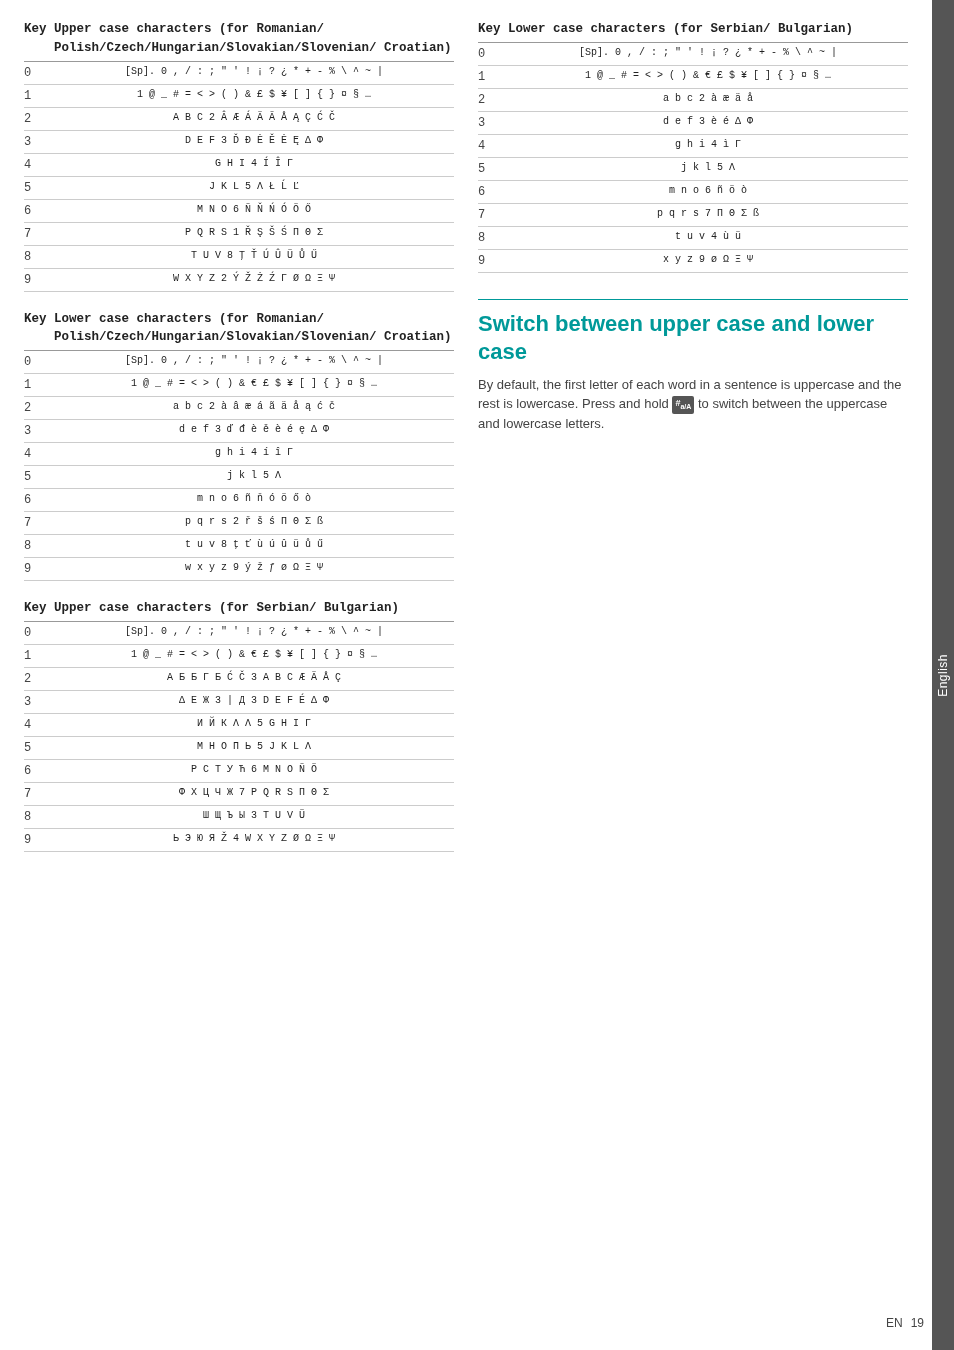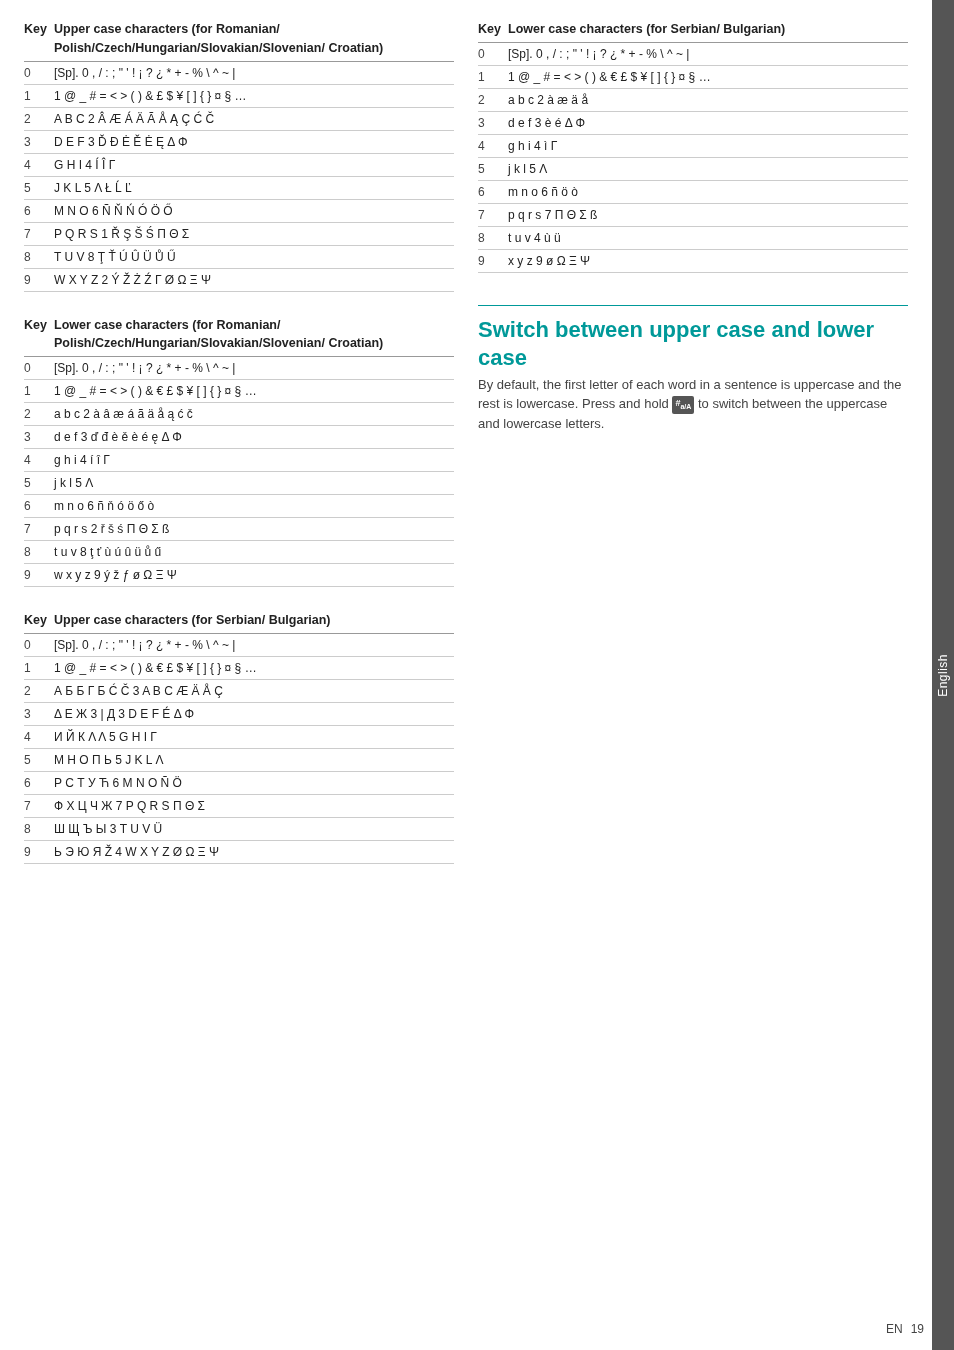--- a/index.html
+++ b/index.html
@@ -40,21 +40,21 @@
       font-size: 12px;
       transform: rotate(180deg);
       letter-spacing: 0.5px;
     }
 
     .switch-title {
       font-size: 22px;
       color: #009999;
       font-weight: bold;
       line-height: 1.3;
-      margin-bottom: 2px;
+      margin-bottom: 8px;
     }
 
     .switch-body {
       font-size: 13px;
       color: #444;
       line-height: 1.5;
     }
 
     .switch-body .key-icon {
       display: inline-block;
@@ -62,21 +62,21 @@
       color: #fff;
       font-size: 9px;
       padding: 1px 3px;
       border-radius: 2px;
       vertical-align: middle;
       font-weight: bold;
     }
 
     .bottom-bar {
       position: absolute;
-      bottom: 14px;
+      bottom: 20px;
       right: 30px;
       display: flex;
       align-items: center;
       gap: 8px;
       font-size: 12px;
       color: #444;
     }
 
     .divider-line {
       border: none;
@@ -101,22 +101,23 @@
     }
     .col-right {
       display: flex;
       flex-direction: column;
       gap: 0;
     }
 
     .char-table {
       width: 100%;
       border-collapse: collapse;
-      margin-bottom: 24px;
+      margin-bottom: 18px;
       font-size: 12.5px;
+      font-family: Liberation Mono, monospace;
     }
 
     .char-table .tbl-header-row td {
       font-weight: bold;
       font-size: 12.5px;
       border-bottom: 1px solid #999;
       padding: 0 0 3px 0;
     }
 
     .char-table .tbl-header-row td.hdr-key {
@@ -136,21 +137,22 @@
     }
 
     .char-table tr td.c-key {
       width: 26px;
       color: #444;
       font-size: 12px;
     }
 
     .char-table tr td.c-val {
       padding-left: 4px;
-      font-size: 12px;
+      font-size: 10px;
+      text-align: center;
     }
   </style>
 </head>
 <body>
 
 <div class="page-container">
 
   <div class="sidebar-tab">
     <span class="sidebar-tab-label">English</span>
   </div>

